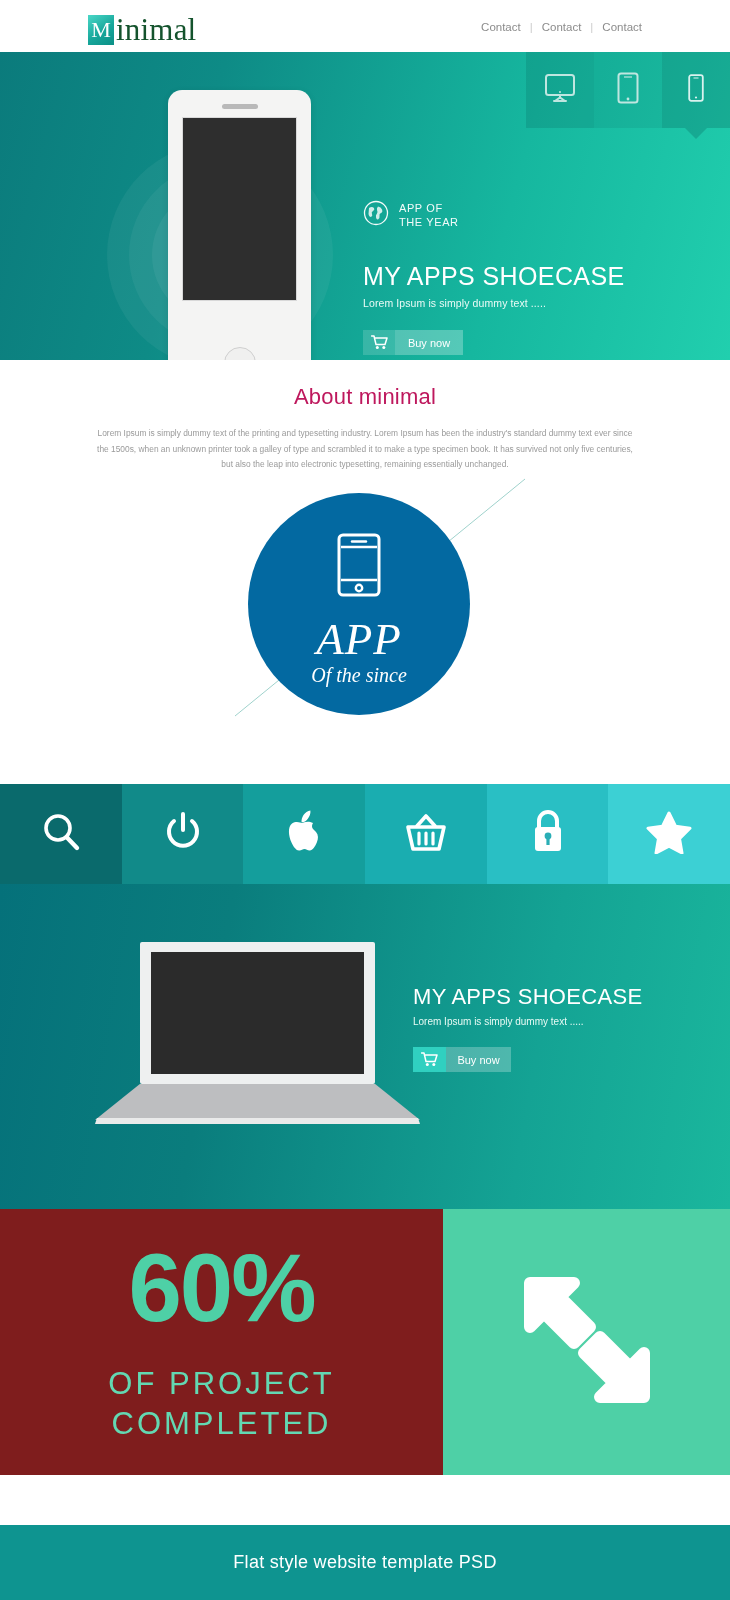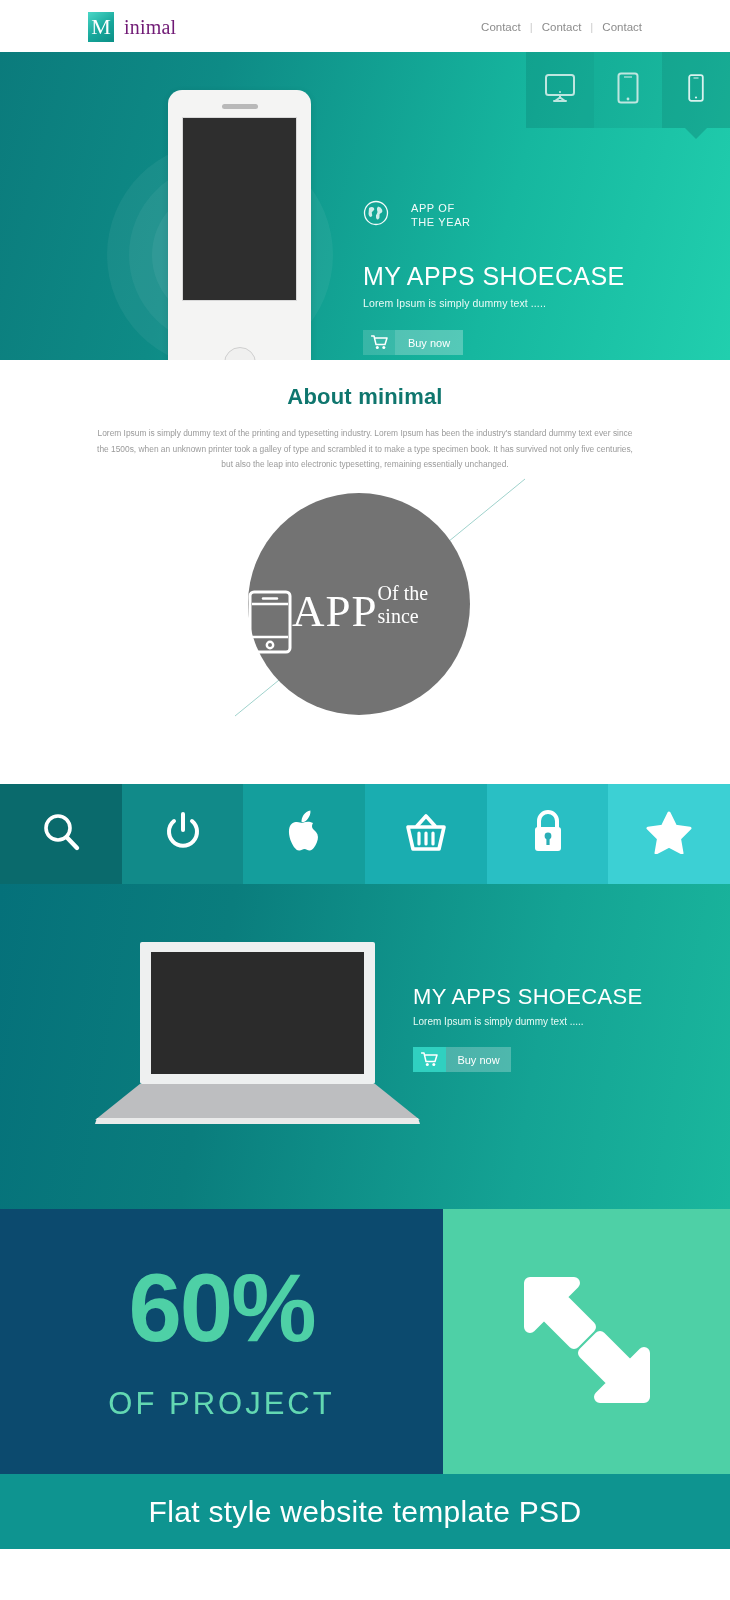--- a/index.html
+++ b/index.html
@@ -19,22 +19,22 @@
   }
   .logo { position:absolute; left:88px; top:12px; display:flex; align-items:center; }
   .logo-box {
     width:26px; height:30px;
     background:linear-gradient(145deg,#4ad7c7 0%, #17a79b 55%, #0b8f86 100%);
     display:flex; align-items:center; justify-content:center;
     color:#ffffff; font-size:22px; line-height:1;
     font-family:"Liberation Serif", serif;
   }
   .logo-text {
-    color:#701a75; font-size:20px; letter-spacing:0.2px;
-    font-family:"Liberation Serif", serif; margin-left:10px;
+    color:#14532d; font-size:31px; letter-spacing:0.2px;
+    font-family:"Liberation Serif", serif; margin-left:2px;
   }
   .nav { position:absolute; right:88px; top:21px; display:flex; align-items:center; }
   .nav a { color:#8c8c8c; font-size:11.5px; text-decoration:none; }
   .nav .sep { color:#cccccc; font-size:11.5px; margin:0 9px; }
 
   
   .hero {
     position:absolute; top:52px; left:0; width:730px; height:308px;
     background:linear-gradient(105deg,#0b7b7c 0%, #0e8b86 28%, #16b79f 68%, #21cfae 100%);
     overflow:hidden;
@@ -74,21 +74,21 @@
   .devtab.t3 { background:rgba(0,70,70,0.22); }
   .devtab .arrow {
     position:absolute; bottom:-11px; left:50%; transform:translateX(-50%);
     width:0; height:0; border-left:11px solid transparent; border-right:11px solid transparent;
     border-top:11px solid rgba(0,70,70,0.22);
   }
 
   .hero-copy { position:absolute; left:363px; top:148px; }
   .aoty { display:flex; align-items:center; }
   .aoty-text {
-    color:#ffffff; font-size:11px; line-height:1.28; margin-left:22px;
+    color:#ffffff; font-size:11px; line-height:1.28; margin-left:10px;
     letter-spacing:0.6px; opacity:0.95;
   }
   .hero-title {
     color:#ffffff; font-size:25px; font-weight:300; letter-spacing:0.4px;
     margin-top:32px;
   }
   .hero-sub { color:#eafbf6; font-size:10.5px; margin-top:6px; letter-spacing:0.1px; }
   .buybtn { display:flex; margin-top:21px; width:100px; height:25px; }
   .buybtn .cart {
     width:32px; height:25px; background:rgba(255,255,255,0.16);
@@ -98,32 +98,32 @@
     flex:1; background:rgba(255,255,255,0.27);
     display:flex; align-items:center; justify-content:center;
     color:#ffffff; font-size:11px;
   }
 
   
   .about {
     position:absolute; top:360px; left:0; width:730px; height:424px; background:#ffffff;
   }
   .about-title {
-    text-align:center; color:#0f766e; font-size:22px; font-weight:700;
+    text-align:center; color:#be185d; font-size:22px; font-weight:400;
     padding-top:24px; letter-spacing:0.2px;
   }
   .about-body {
     margin:16px auto 0; width:540px; text-align:center;
     color:#9a9a9a; font-size:8.4px; line-height:1.85;
   }
   .badge-wrap { position:relative; width:730px; height:260px; margin-top:8px; }
   .badge-circle {
     position:absolute; left:248px; top:12px; width:222px; height:222px;
-    border-radius:50%; background:#737373;
-    display:flex; flex-direction:row; align-items:center; justify-content:flex-start;
+    border-radius:50%; background:#0369a1;
+    display:flex; flex-direction:column; align-items:center; justify-content:flex-start;font-style:italic;
   }
   .badge-phone {
     margin-top:40px;
   }
   .badge-app {
     color:#ffffff; font-family:"Liberation Serif", serif;
     font-size:45px; line-height:1; margin-top:16px; letter-spacing:1px;
   }
   .badge-year {
     color:#ffffff; font-family:"Liberation Serif", serif;
@@ -177,21 +177,21 @@
     width:33px; height:25px; background:#30d0c0;
     display:flex; align-items:center; justify-content:center;
   }
   .laptop-buy .label {
     flex:1; background:rgba(255,255,255,0.25);
     display:flex; align-items:center; justify-content:center;
     color:#ffffff; font-size:11px;
   }
 
   
-  .stats { position:absolute; top:1209px; left:0; width:618px; height:266px; background:#0c4a6e; }
+  .stats { position:absolute; top:1209px; left:0; width:618px; height:266px; background:#7f1d1d; }
   .stats-left {
     position:absolute; left:0; top:0; width:443px; height:266px;
     display:flex; flex-direction:column; align-items:center; justify-content:center;
   }
   .pct {
     color:#4ed0a6; font-size:96px; font-weight:bold; line-height:0.95; letter-spacing:-2px;
   }
   .pct-l1 { color:#63d8b2; font-size:31px; font-weight:300; letter-spacing:3px; margin-top:32px; }
   .pct-l2 { color:#63d8b2; font-size:31px; font-weight:300; letter-spacing:3px; margin-top:4px; }
   .stats-right {
@@ -199,23 +199,23 @@
     background:#4ed0a6; display:flex; align-items:center; justify-content:center;
   }
 
   
   .copyright {
     position:absolute; top:1475px; left:0; width:730px; height:50px;
     background:#ffffff; display:flex; align-items:center; justify-content:center;
     color:#9b9b9b; font-size:11px;
   }
   .ribbon {
-    position:absolute; top:1474px; left:0; width:730px; height:75px;
+    position:absolute; top:1525px; left:0; width:730px; height:75px;
     background:#0e9490; display:flex; align-items:center; justify-content:center;
-    color:#ffffff; font-size:30px; letter-spacing:0.3px;
+    color:#ffffff; font-size:18px; letter-spacing:0.3px;
   }
 </style>
 </head>
 <body>
 
 <div class="page">
 
   <div class="header">
     <div class="logo">
       <div class="logo-box">M</div>
@@ -401,20 +401,21 @@
         </div>
         <div class="label">Buy now</div>
       </div>
     </div>
   </div>
 
   <div class="stats">
     <div class="stats-left">
       <div class="pct">60%</div>
       <div class="pct-l1">OF PROJECT</div>
+      <div class="pct-l2">COMPLETED</div>
     </div>
     <div class="stats-right">
       <span>
         <svg width="150" height="150" viewBox="0 0 150 150">
           <path d="M18 18 L62 18 L48 32 L78 62 L62 78 L32 48 L18 62 Z" fill="#ffffff" stroke="#ffffff" stroke-width="12" stroke-linejoin="round"></path>
           <path d="M132 132 L88 132 L102 118 L72 88 L88 72 L118 102 L132 88 Z" fill="#ffffff" stroke="#ffffff" stroke-width="12" stroke-linejoin="round"></path>
         </svg>
       </span>
     </div>
   </div>

